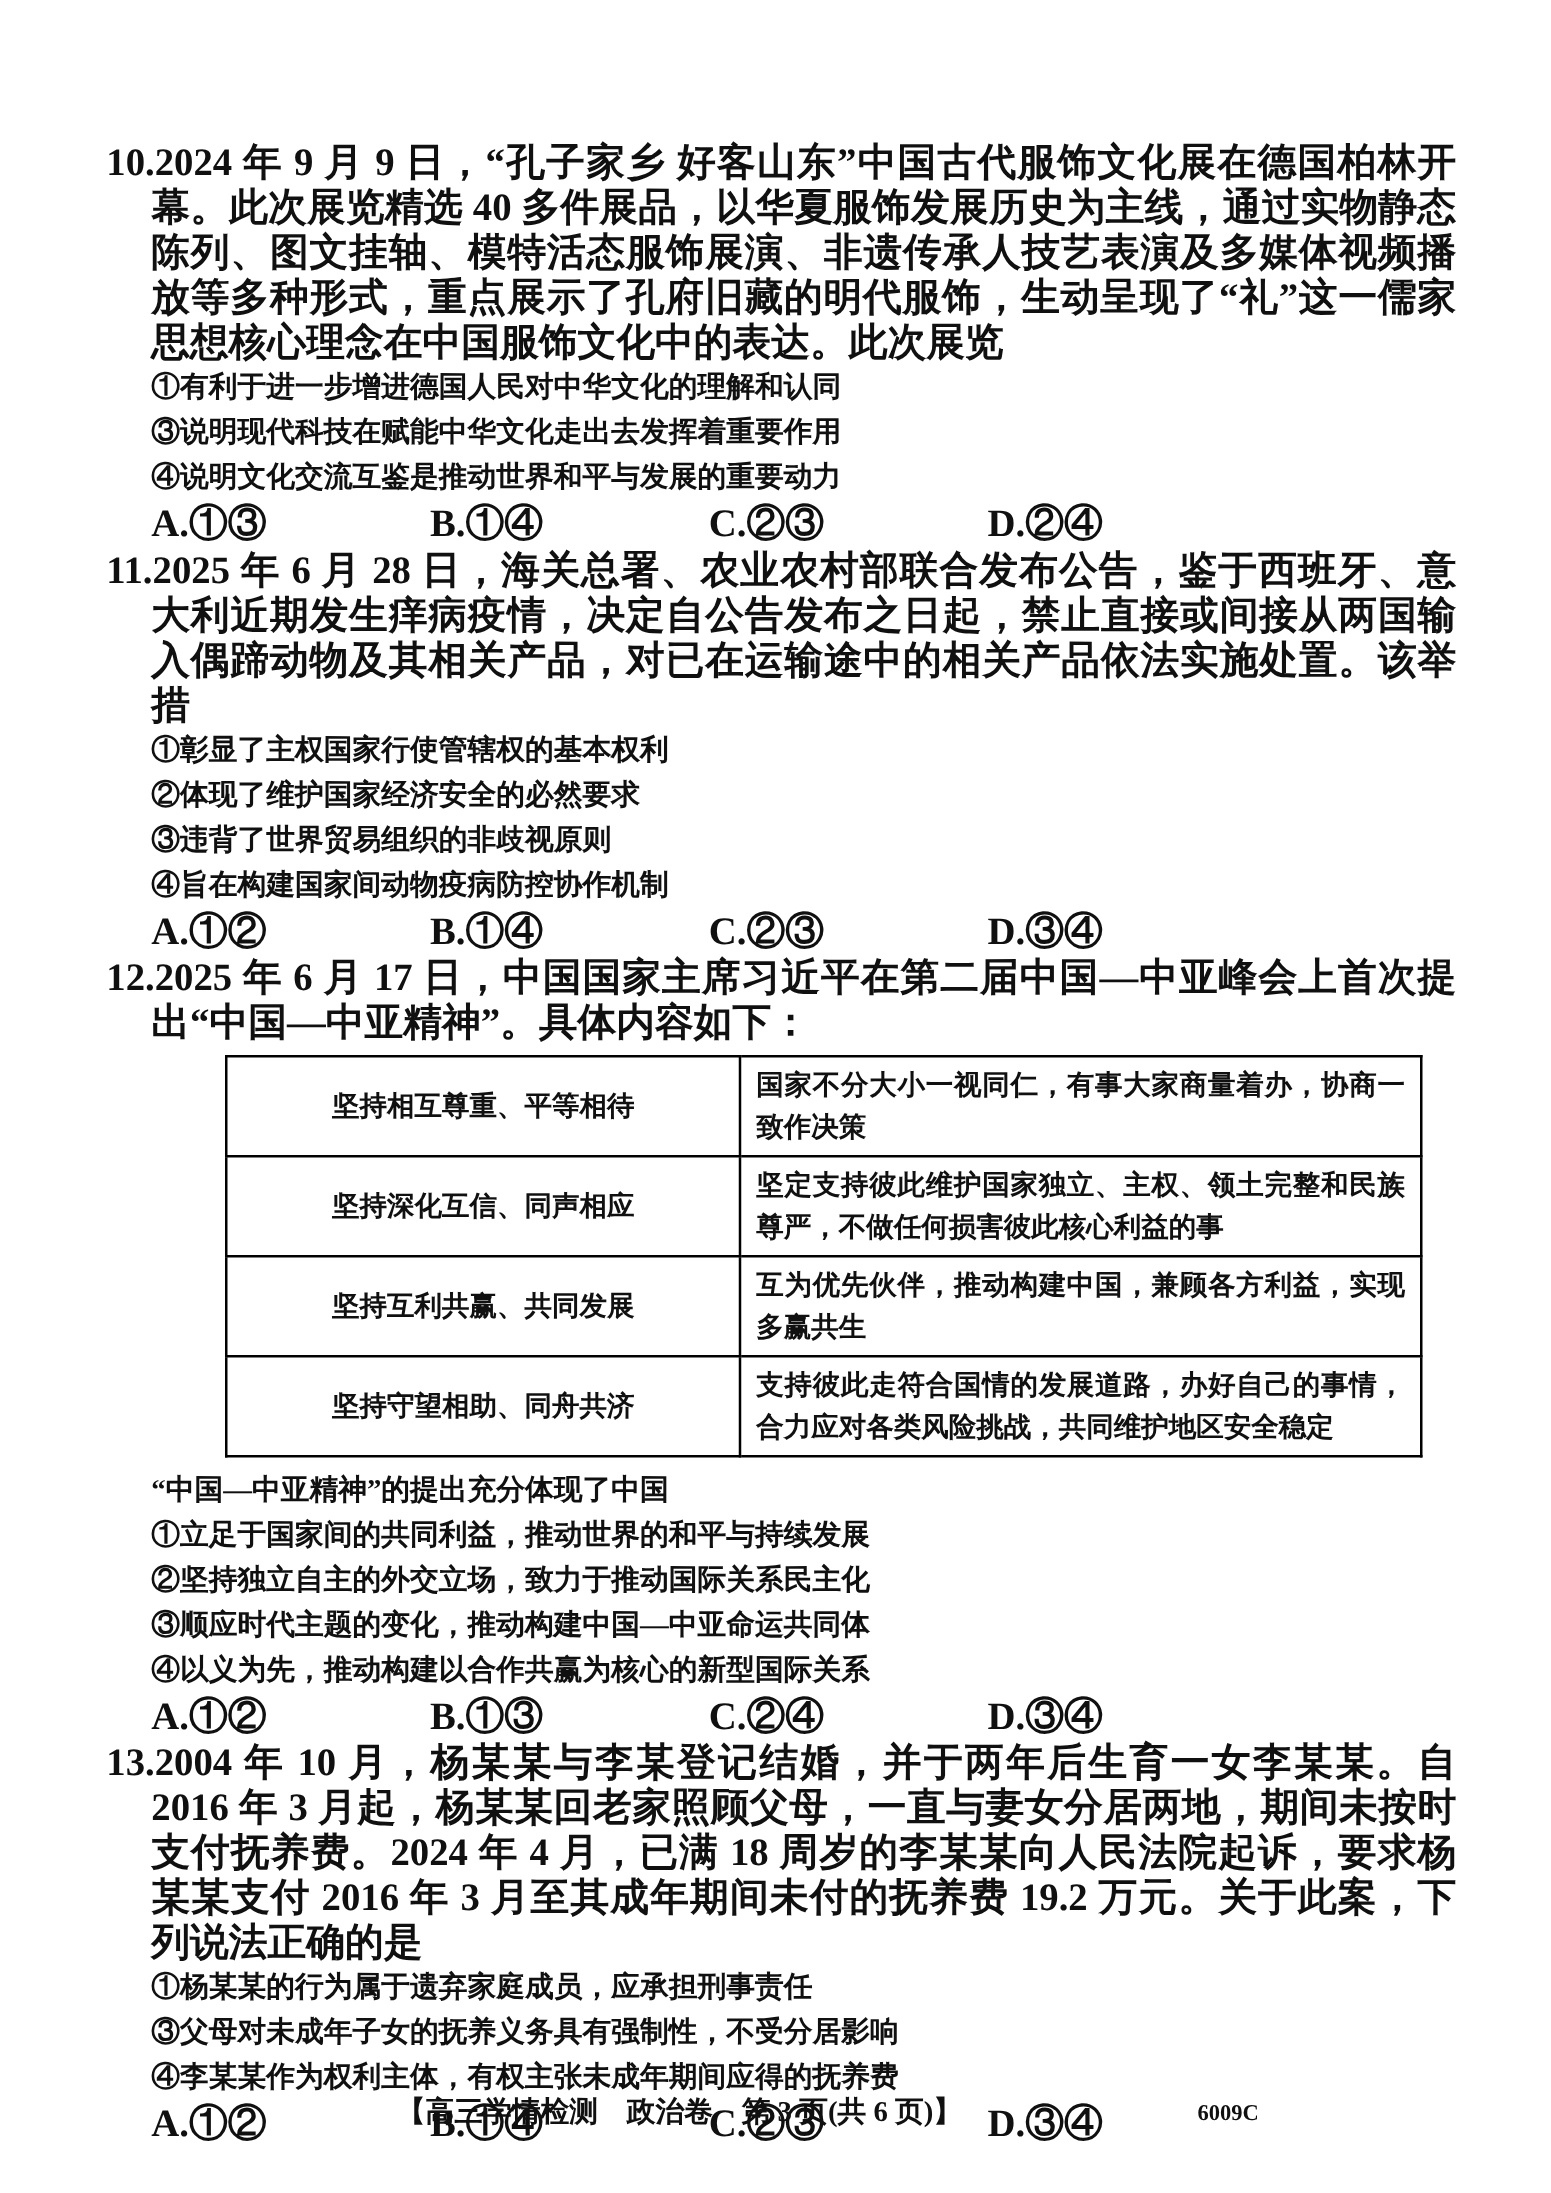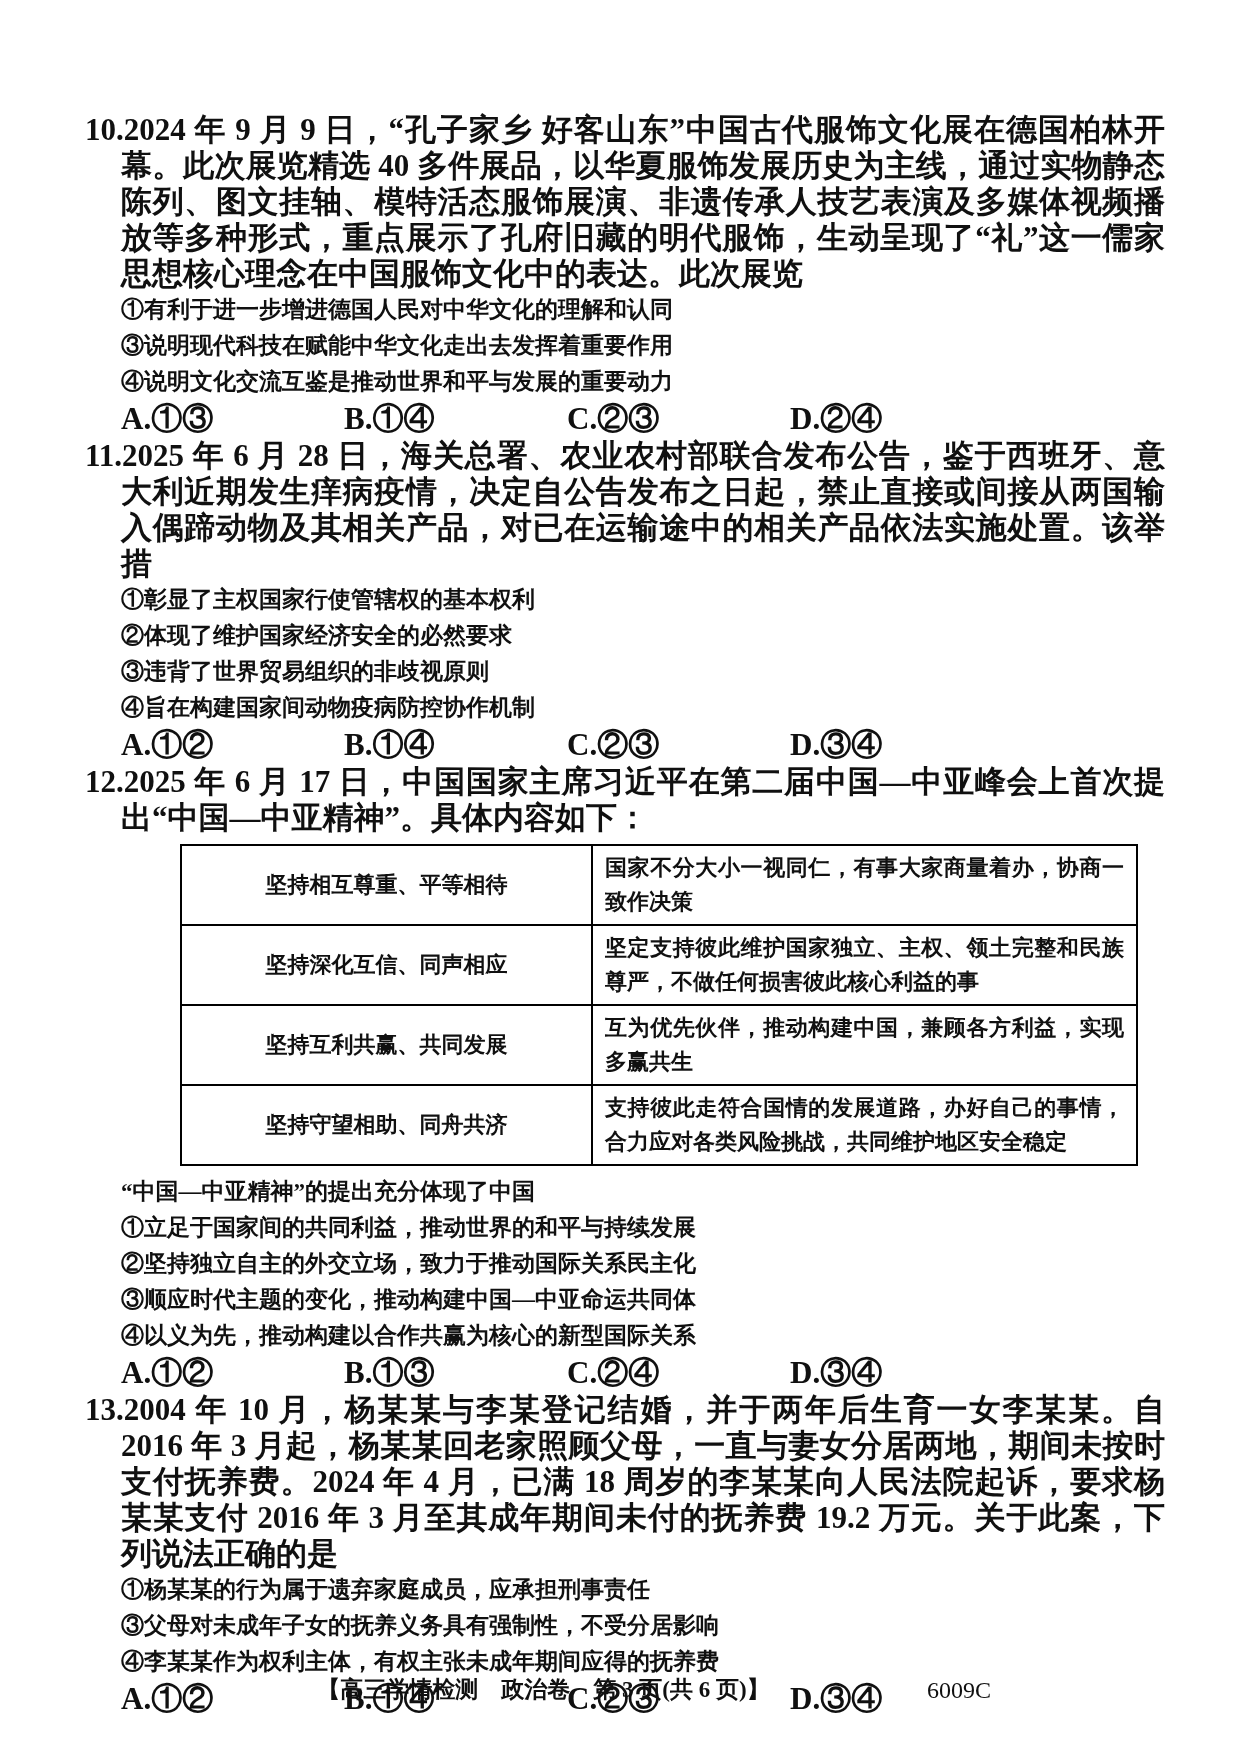--- a/index.html
+++ b/index.html
@@ -87,25 +87,25 @@
   .footer-center {
     position: absolute;
     left: 0;
     width: 100%;
     text-align: center;
     font-size: 23px;
     line-height: 36px;
   }
   .footer-right {
     position: absolute;
-    right: 96px;
+    right: 80px;
     top: 0;
-    font-size: 24px;
+    font-size: 18px;
     line-height: 36px;
-    font-weight: normal;
+    font-weight: bold;
   }
 </style>
 </head>
 <body>
 
 <div class="content">
 
   <div class="question">
     <div class="stem"><span class="qnum">10.</span><span>2024 年 9 月 9 日，“孔子家乡 好客山东”中国古代服饰文化展在德国柏林开幕。此次展览精选 40 多件展品，以华夏服饰发展历史为主线，通过实物静态陈列、图文挂轴、模特活态服饰展演、非遗传承人技艺表演及多媒体视频播放等多种形式，重点展示了孔府旧藏的明代服饰，生动呈现了“礼”这一儒家思想核心理念在中国服饰文化中的表达。此次展览</span></div>
     <div class="item">①有利于进一步增进德国人民对中华文化的理解和认同</div>

